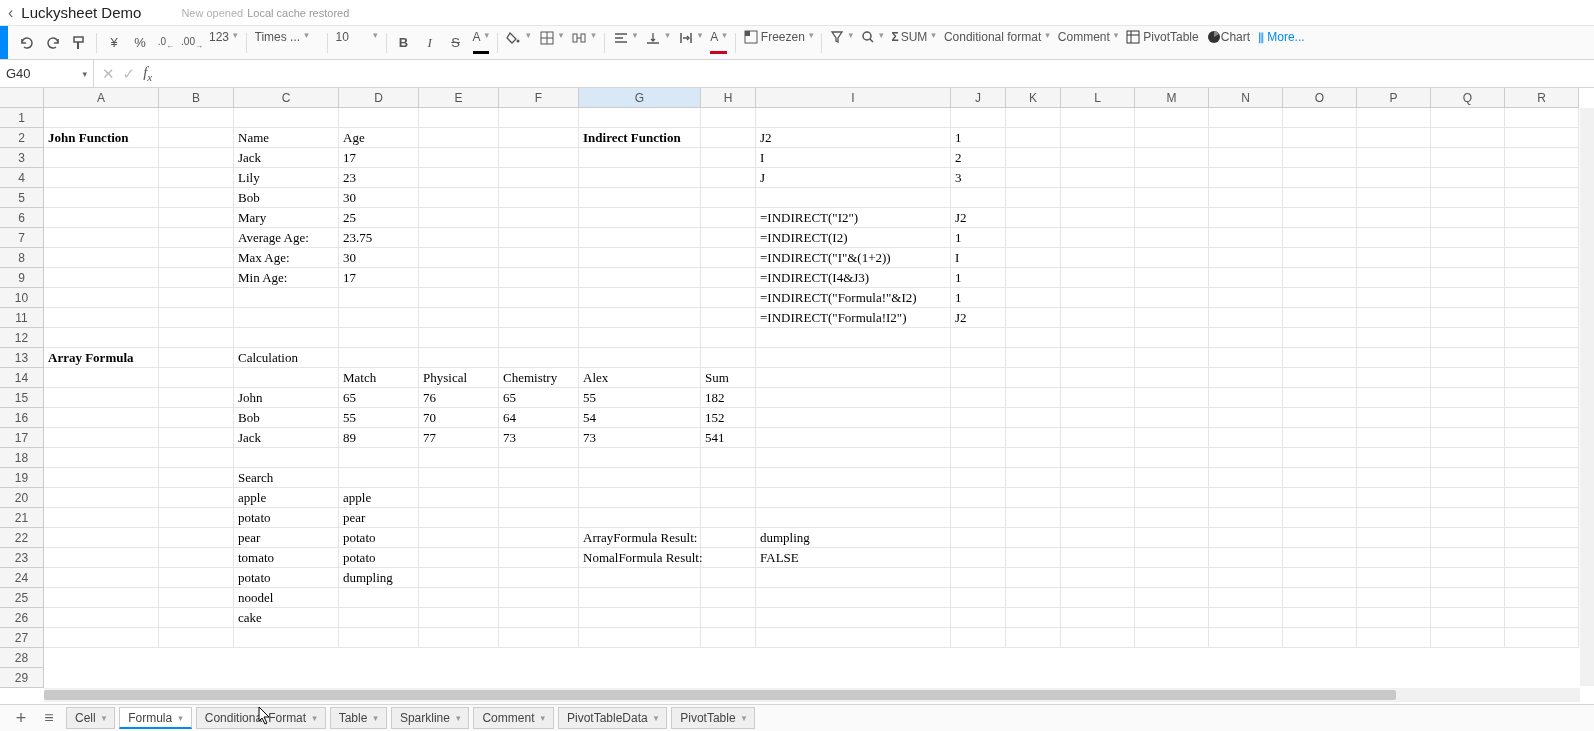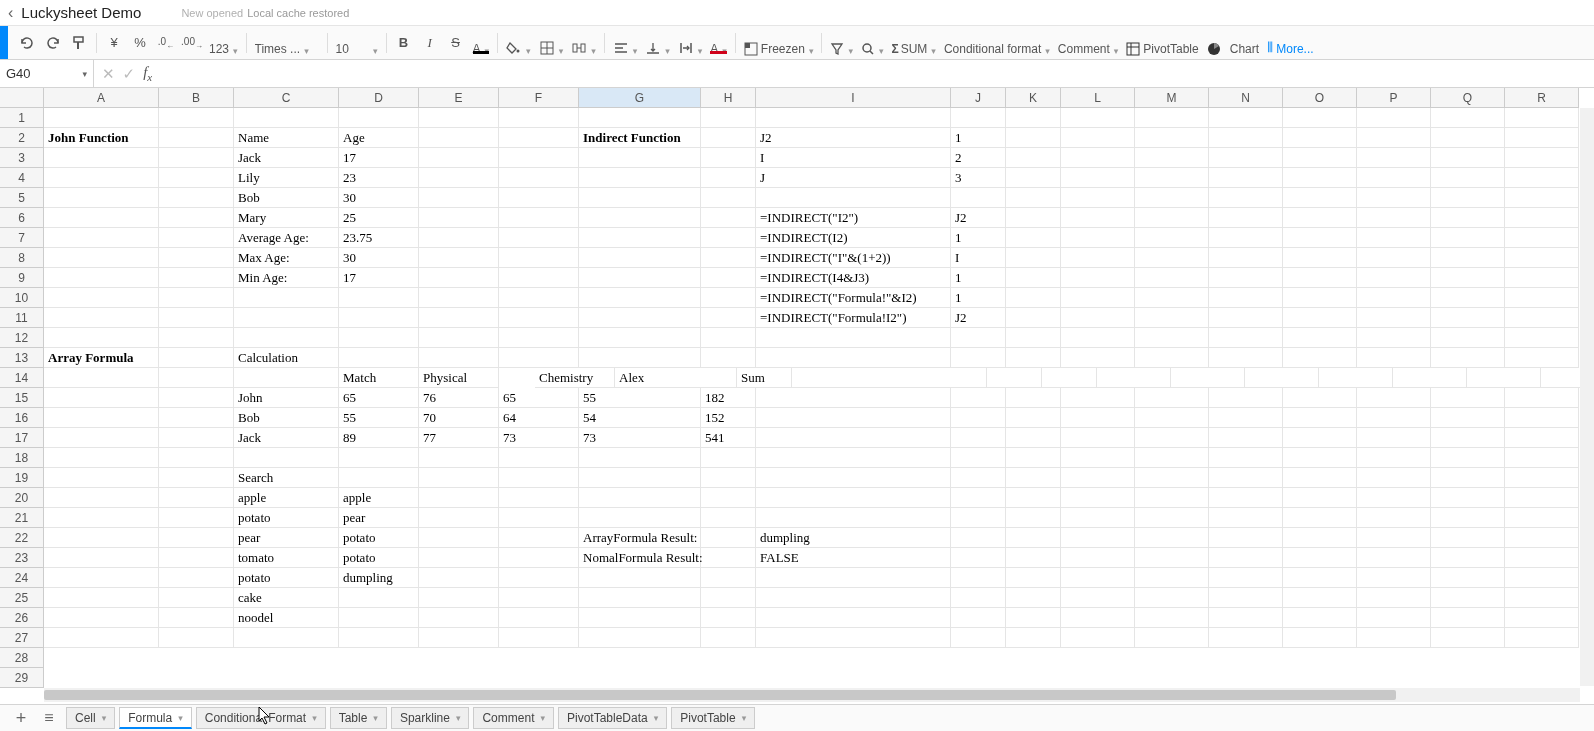--- a/index.html
+++ b/index.html
@@ -8,21 +8,21 @@
   .hdr{display:flex;align-items:center;height:26px;padding:0 8px;border-bottom:1px solid #e5e5e5}
   .hdr .back{font-size:16px;color:#666;margin-right:8px;cursor:pointer}
   .hdr .title{font-size:15px;color:#222}
   .hdr .sub1{margin-left:40px;font-size:11px;color:#b0b0b0}
   .hdr .sub2{margin-left:4px;font-size:11px;color:#999}
   
   .tb{display:flex;align-items:center;height:34px;border-bottom:1px solid #d4d4d4;background:#fafafa}
   .tb .stripe{width:8px;height:100%;background:#0188fb;margin-right:6px}
   .tb .btn{display:flex;align-items:center;justify-content:center;min-width:26px;height:26px;color:#555;cursor:pointer}
   .tb .sep{width:1px;height:20px;background:#ddd;margin:0 4px}
-  .tb .sel{display:flex;align-items:flex-end;height:26px;padding:0 4px;color:#555;cursor:pointer;font-size:12px}
+  .tb .sel{display:flex;align-items:flex-start;height:26px;padding:0 4px;color:#555;cursor:pointer;font-size:12px}
   .tb .sel .cd{font-size:9px;color:#999;margin-left:4px}
   .tb .txt{font-size:12px;white-space:nowrap}
   .tb .underline-a{position:relative}
   .tb .underline-a::after{content:"";position:absolute;left:4px;right:4px;bottom:2px;height:3px;background:#000}
   .tb .color-a{position:relative}
   .tb .color-a::after{content:"";position:absolute;left:4px;right:4px;bottom:2px;height:3px;background:#d0021b}
   .tb .more{color:#0188fb;font-size:12px}
   .tb svg{display:block}
   
   .fbar{display:flex;align-items:center;height:28px;border-bottom:1px solid #d4d4d4}
@@ -253,21 +253,21 @@
       </span>
     <span class="txt" style="margin-left:3px">PivotTable</span>
   </div>
   <div class="sel">
     <span>
         <svg width="14" height="14" viewBox="0 0 14 14">
           <circle cx="7" cy="7" r="6" fill="#333"></circle>
           <path d="M7 7V1a6 6 0 0 1 5 3z" fill="#888"></path>
         </svg>
       </span>
-    <span class="txt" style="margin-left:9px">Chart</span>
+    <span class="txt" style="margin-left:0">Chart</span>
   </div>
   <div class="sel">
     <span style="color:#0188fb;font-size:14px">⦀</span>
     <span class="more" style="margin-left:3px">More...</span>
   </div>
 </div>
 
 <div class="fbar">
   <div class="namebox">
     <span>G40</span>
@@ -592,21 +592,21 @@
         <div class="cell" style="width: 74px;"></div>
         <div class="cell" style="width: 74px;"></div>
         <div class="cell" style="width: 74px;"></div>
       </div>
       <div class="row">
         <div class="cell" style="width: 115px;"></div>
         <div class="cell" style="width: 75px;"></div>
         <div class="cell" style="width: 105px;"></div>
         <div class="cell" style="width: 80px;">Match</div>
         <div class="cell" style="width: 80px;">Physical</div>
-        <div class="cell" style="width: 80px; margin-left: 36px;">Chemistry</div>
+        <div class="cell" style="width: 80px;">Chemistry</div>
         <div class="cell" style="width: 122px;">Alex</div>
         <div class="cell" style="width: 55px;">Sum</div>
         <div class="cell" style="width: 195px;"></div>
         <div class="cell" style="width: 55px;"></div>
         <div class="cell" style="width: 55px;"></div>
         <div class="cell" style="width: 74px;"></div>
         <div class="cell" style="width: 74px;"></div>
         <div class="cell" style="width: 74px;"></div>
         <div class="cell" style="width: 74px;"></div>
         <div class="cell" style="width: 74px;"></div>
@@ -809,41 +809,41 @@
         <div class="cell" style="width: 74px;"></div>
         <div class="cell" style="width: 74px;"></div>
         <div class="cell" style="width: 74px;"></div>
         <div class="cell" style="width: 74px;"></div>
         <div class="cell" style="width: 74px;"></div>
         <div class="cell" style="width: 74px;"></div>
       </div>
       <div class="row">
         <div class="cell" style="width: 115px;"></div>
         <div class="cell" style="width: 75px;"></div>
+        <div class="cell" style="width: 105px;">noodel</div>
+        <div class="cell" style="width: 80px;"></div>
+        <div class="cell" style="width: 80px;"></div>
+        <div class="cell" style="width: 80px;"></div>
+        <div class="cell" style="width: 122px;"></div>
+        <div class="cell" style="width: 55px;"></div>
+        <div class="cell" style="width: 195px;"></div>
+        <div class="cell" style="width: 55px;"></div>
+        <div class="cell" style="width: 55px;"></div>
+        <div class="cell" style="width: 74px;"></div>
+        <div class="cell" style="width: 74px;"></div>
+        <div class="cell" style="width: 74px;"></div>
+        <div class="cell" style="width: 74px;"></div>
+        <div class="cell" style="width: 74px;"></div>
+        <div class="cell" style="width: 74px;"></div>
+        <div class="cell" style="width: 74px;"></div>
+      </div>
+      <div class="row">
+        <div class="cell" style="width: 115px;"></div>
+        <div class="cell" style="width: 75px;"></div>
         <div class="cell" style="width: 105px;">cake</div>
-        <div class="cell" style="width: 80px;"></div>
-        <div class="cell" style="width: 80px;"></div>
-        <div class="cell" style="width: 80px;"></div>
-        <div class="cell" style="width: 122px;"></div>
-        <div class="cell" style="width: 55px;"></div>
-        <div class="cell" style="width: 195px;"></div>
-        <div class="cell" style="width: 55px;"></div>
-        <div class="cell" style="width: 55px;"></div>
-        <div class="cell" style="width: 74px;"></div>
-        <div class="cell" style="width: 74px;"></div>
-        <div class="cell" style="width: 74px;"></div>
-        <div class="cell" style="width: 74px;"></div>
-        <div class="cell" style="width: 74px;"></div>
-        <div class="cell" style="width: 74px;"></div>
-        <div class="cell" style="width: 74px;"></div>
-      </div>
-      <div class="row">
-        <div class="cell" style="width: 115px;"></div>
-        <div class="cell" style="width: 75px;"></div>
-        <div class="cell" style="width: 105px;">noodel</div>
         <div class="cell" style="width: 80px;"></div>
         <div class="cell" style="width: 80px;"></div>
         <div class="cell" style="width: 80px;"></div>
         <div class="cell" style="width: 122px;"></div>
         <div class="cell" style="width: 55px;"></div>
         <div class="cell" style="width: 195px;"></div>
         <div class="cell" style="width: 55px;"></div>
         <div class="cell" style="width: 55px;"></div>
         <div class="cell" style="width: 74px;"></div>
         <div class="cell" style="width: 74px;"></div>

